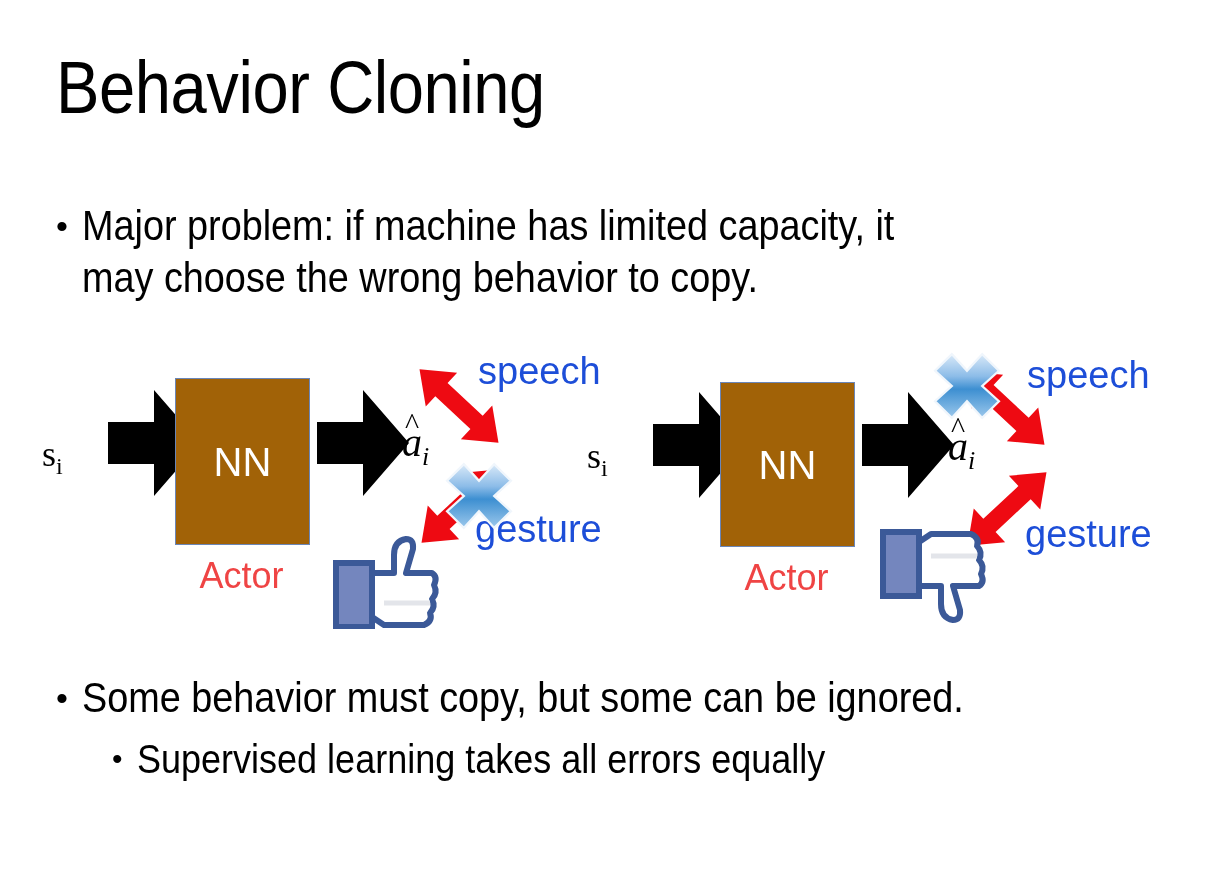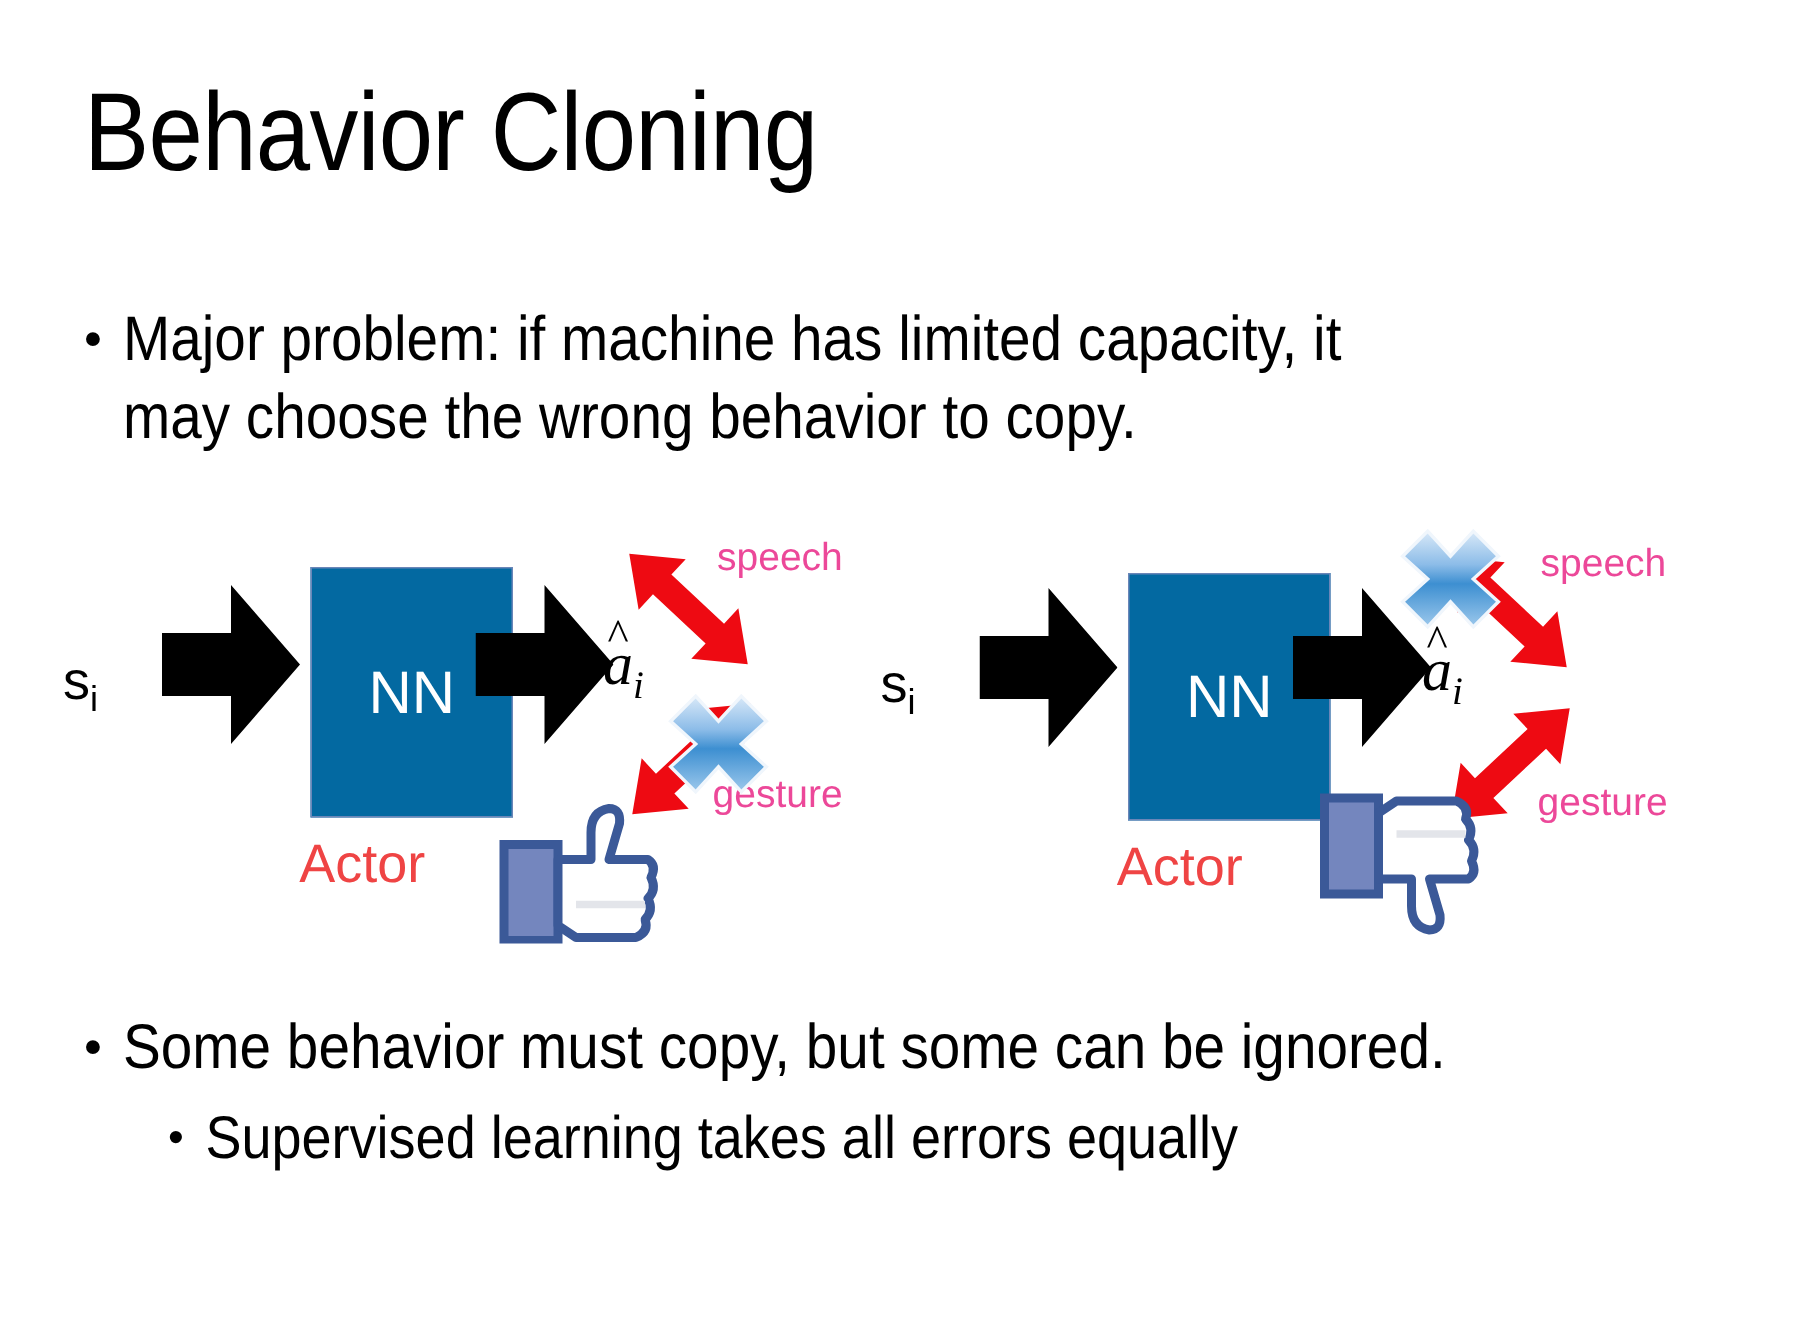--- a/index.html
+++ b/index.html
@@ -70,39 +70,38 @@
   .diagram {
     position: absolute;
     top: 340px;
     height: 300px;
   }
   #diagram-left  { left: 20px;  width: 600px; }
   #diagram-right { left: 565px; width: 620px; }
 
   .state-label {
     position: absolute;
-    font-family: Liberation Sans, sans-serif;
+    font-family: Liberation Serif, serif;
     font-size: 36px;
     line-height: 36px;
     color: #000;
   }
   .state-label .sub {
     font-size: 24px;
     vertical-align: sub;
     line-height: 0;
   }
 
   .nn-box {
     position: absolute;
-    background: #0369a1;
+    background: #a16207;
     border: 1.5px solid #6A86B8;
     display: flex;
     align-items: center;
     justify-content: center;
-    margin-left: 32px;
   }
   .nn-label {
     color: #ffffff;
     font-family: "Liberation Sans", sans-serif;
     font-size: 40px;
     line-height: 40px;
   }
   .actor-label {
     position: absolute;
     font-family: "Liberation Sans", sans-serif;
@@ -125,23 +124,23 @@
   }
   .ahat .sub {
     font-size: 26px;
     vertical-align: sub;
     line-height: 0;
   }
 
   .mode-label {
     position: absolute;
     font-family: "Liberation Sans", sans-serif;
-    font-size: 26px;
+    font-size: 38px;
     line-height: 38px;
-    color: #ec4899;
+    color: #1d4ed8;
     white-space: nowrap;
   }
 
   .red-arrow { position: absolute; }
   .blue-x { position: absolute; }
   .thumb { position: absolute; }
 </style>
 </head>
 <body>
 

